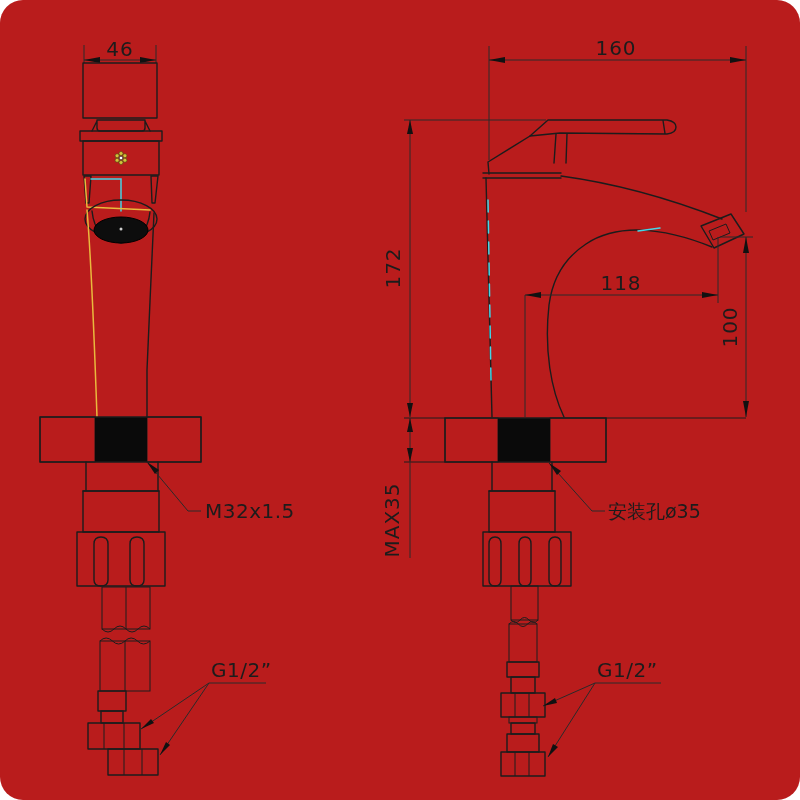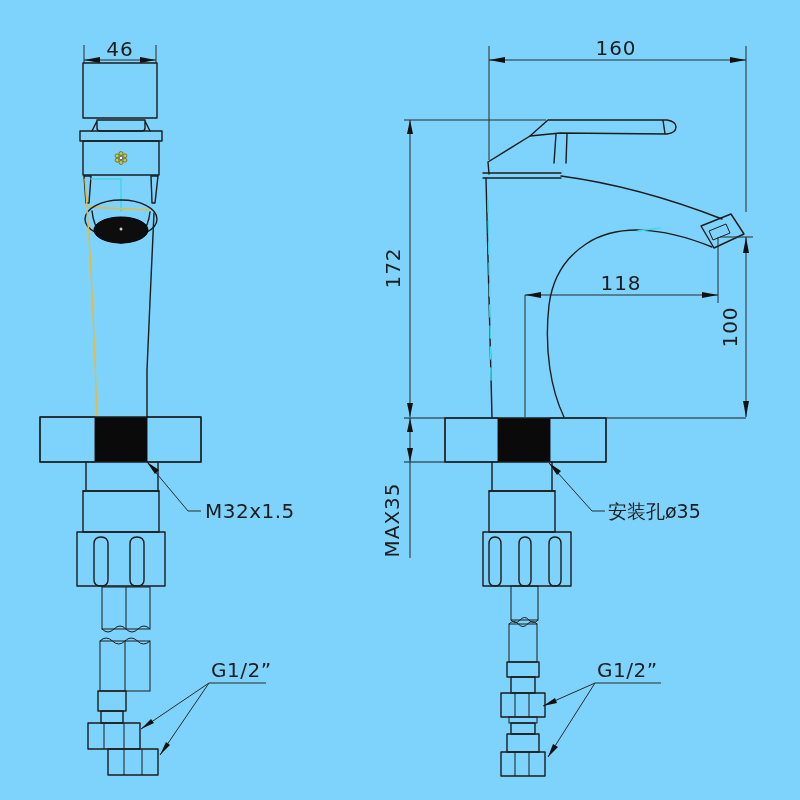--- a/index.html
+++ b/index.html
@@ -1,16 +1,16 @@
 <!DOCTYPE html>
 <html><head>
 <meta charset="utf-8">
 <style>
   html,body{margin:0;padding:0;background:#ffffff;}
-  .sheet{width:800px;height:800px;background:#7dd3fc;position:relative;overflow:hidden;}
+  .sheet{width:800px;height:800px;background:#b91c1c;position:relative;overflow:hidden;border-radius:23px;}
   svg{display:block;}
   text{font-family:"DejaVu Sans","Liberation Sans",sans-serif;fill:#1c1c1c;}
   .dim{font-size:20px;letter-spacing:1px;}
   .lbl{font-size:20px;letter-spacing:0.5px;}
   .lblcn{font-size:19px;}
   .outline{stroke:#1c1c1c;stroke-width:1.4;fill:none;stroke-linejoin:round;stroke-linecap:round;}
   .thin{stroke:#1c1c1c;stroke-width:1;fill:none;}
   .dimline{stroke:#2a2a2a;stroke-width:1;fill:none;}
   .arrow{fill:#111;stroke:none;}
   .cyan{stroke:#45d5e6;stroke-width:1.5;fill:none;stroke-linecap:round;}

